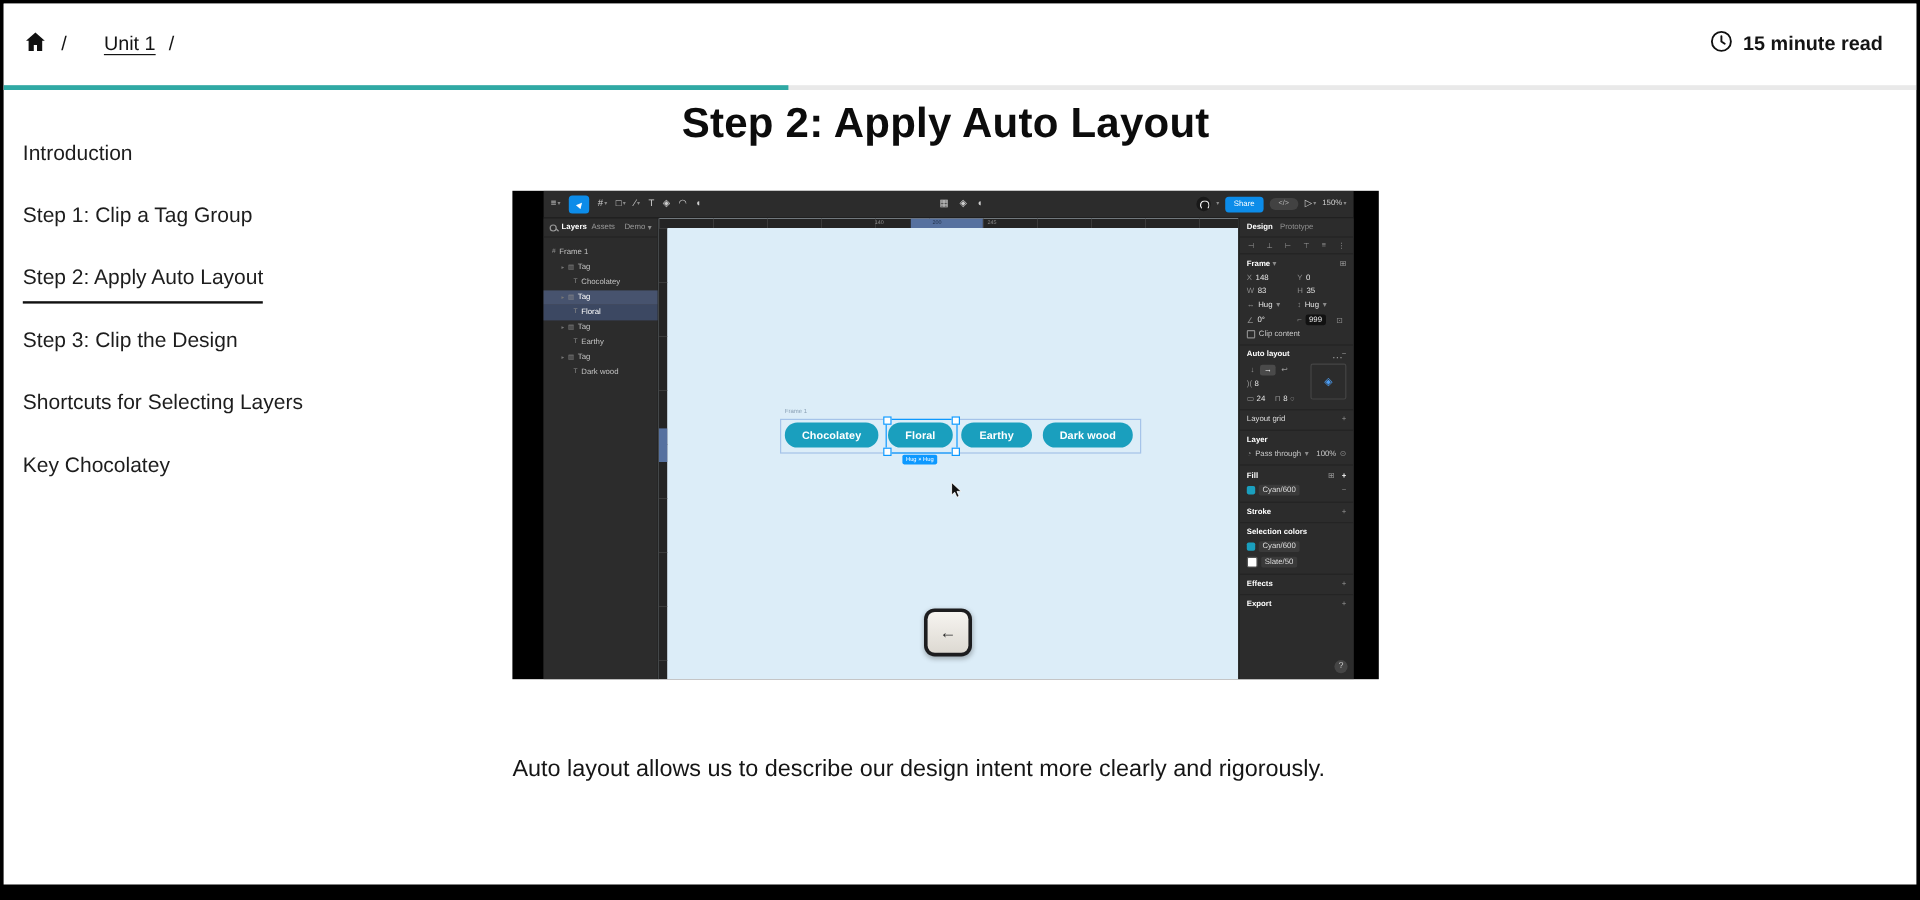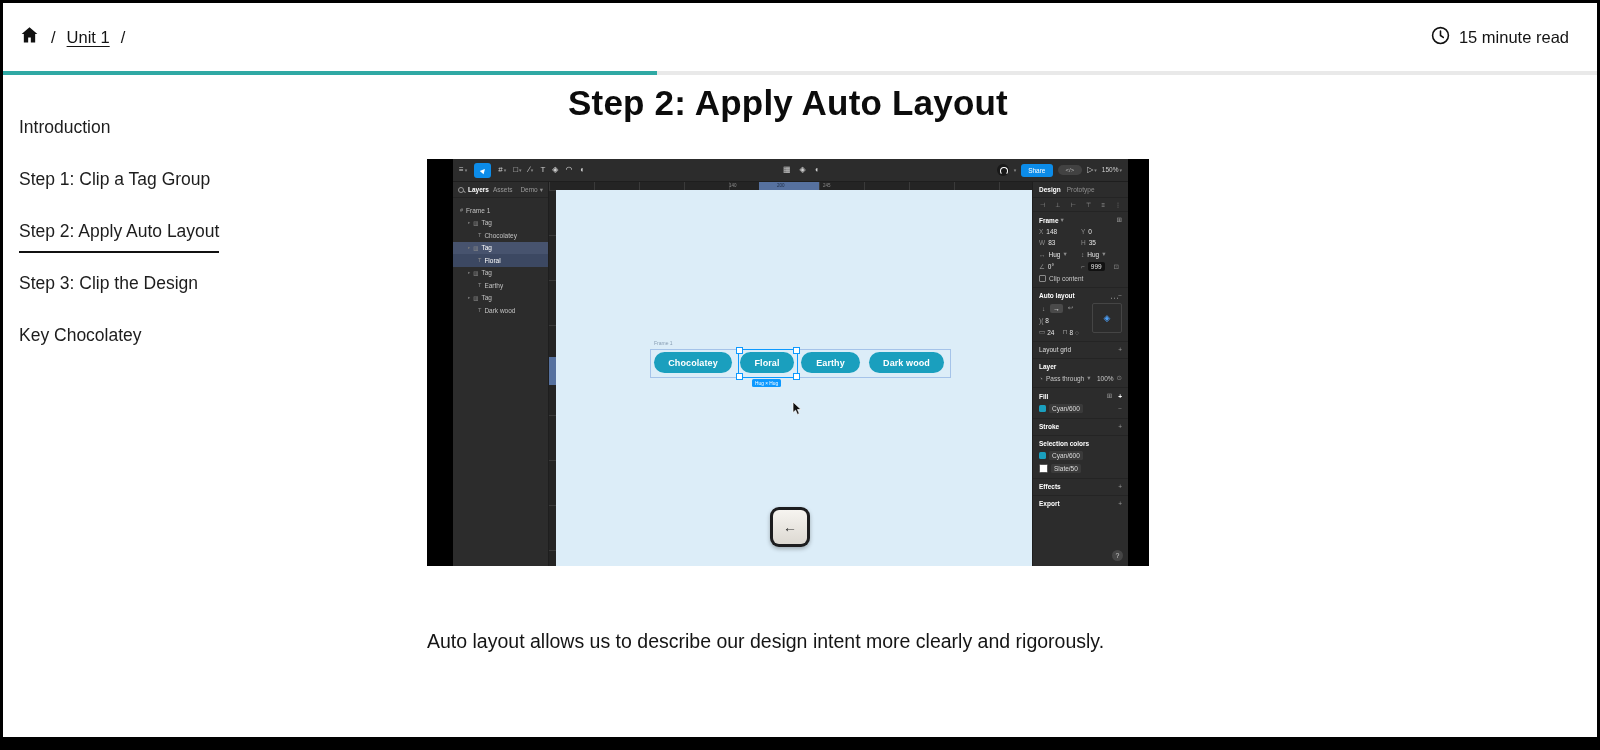--- a/index.html
+++ b/index.html
@@ -6,22 +6,22 @@
   .window{
     width:1600px;height:750px;box-sizing:border-box;position:relative;
     border:3px solid #000;border-bottom-width:13px;background:#fff;
     font-family:"Liberation Sans",sans-serif;color:#111;overflow:hidden;
   }
   
   .topbar{height:68px;display:flex;align-items:center;justify-content:space-between;padding:0 28px 0 16px;background:#fff;}
   .crumbs{display:flex;align-items:center;gap:11px;font-size:16.5px;color:#141414;}
   .crumbs a{color:#141414;text-decoration:none;}
   .crumb-home{display:flex;align-items:center;}
-  .crumb-link{text-decoration:underline !important;text-underline-offset:3px;}
-  .readtime{display:flex;align-items:center;gap:9px;font-size:16.5px;font-weight:400;color:#141414;}
+  .crumb-link{text-decoration:underline !important;text-underline-offset:3px;margin-left:20px;}
+  .readtime{display:flex;align-items:center;gap:9px;font-size:16.5px;font-weight:700;color:#141414;}
   
   .progress{height:4px;background:#e9e9e9;position:relative;}
   .progress-fill{position:absolute;left:0;top:0;bottom:0;background:var(--accent,#2FA9A4);}
   
   .content{display:flex;}
   .sidebar{width:424px;box-sizing:border-box;padding:42px 10px 0 16px;flex:none;}
   .nav-item{display:table;margin-bottom:31px;font-size:17.5px;color:#1d1d1d;text-decoration:none;cursor:pointer;}
   .nav-item.active{border-bottom:2.5px solid #111;padding-bottom:9px;margin-bottom:20px;}
   .main{width:722px;flex:none;}
   .title{margin:8px 0 0;text-align:center;font-size:35px;font-weight:700;color:#0c0c0c;letter-spacing:.2px;}
@@ -139,20 +139,21 @@
     <div class="progress-fill" style="width: 41%;"></div>
   </div>
 
   <div class="content">
 
     <nav class="sidebar">
       <a class="nav-item">Introduction</a>
       <a class="nav-item">Step 1: Clip a Tag Group</a>
       <a class="nav-item active">Step 2: Apply Auto Layout</a>
       <a class="nav-item">Step 3: Clip the Design</a>
+      <a class="nav-item">Shortcuts for Selecting Layers</a>
       <a class="nav-item">Key Chocolatey</a>
     </nav>
 
     <div class="main">
       <h1 class="title">Step 2: Apply Auto Layout</h1>
 
       <div class="figure">
         <div class="fg-app">
 
           <div class="fg-toolbar">

